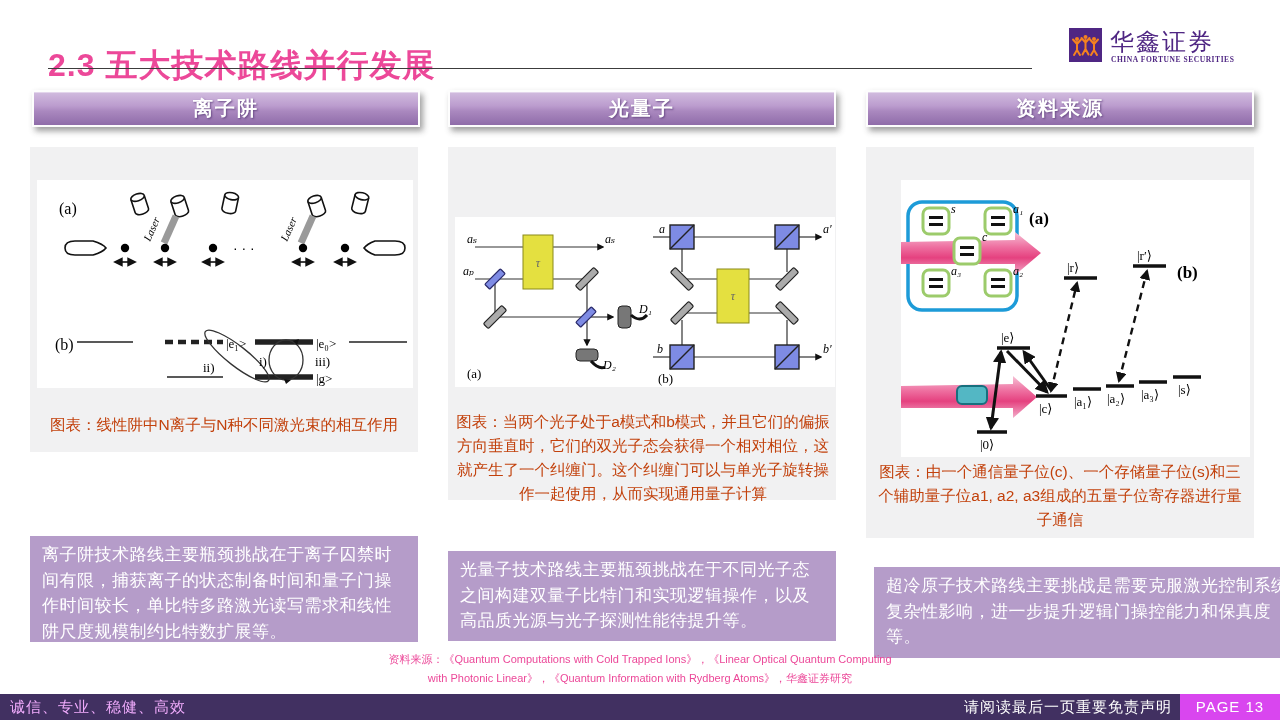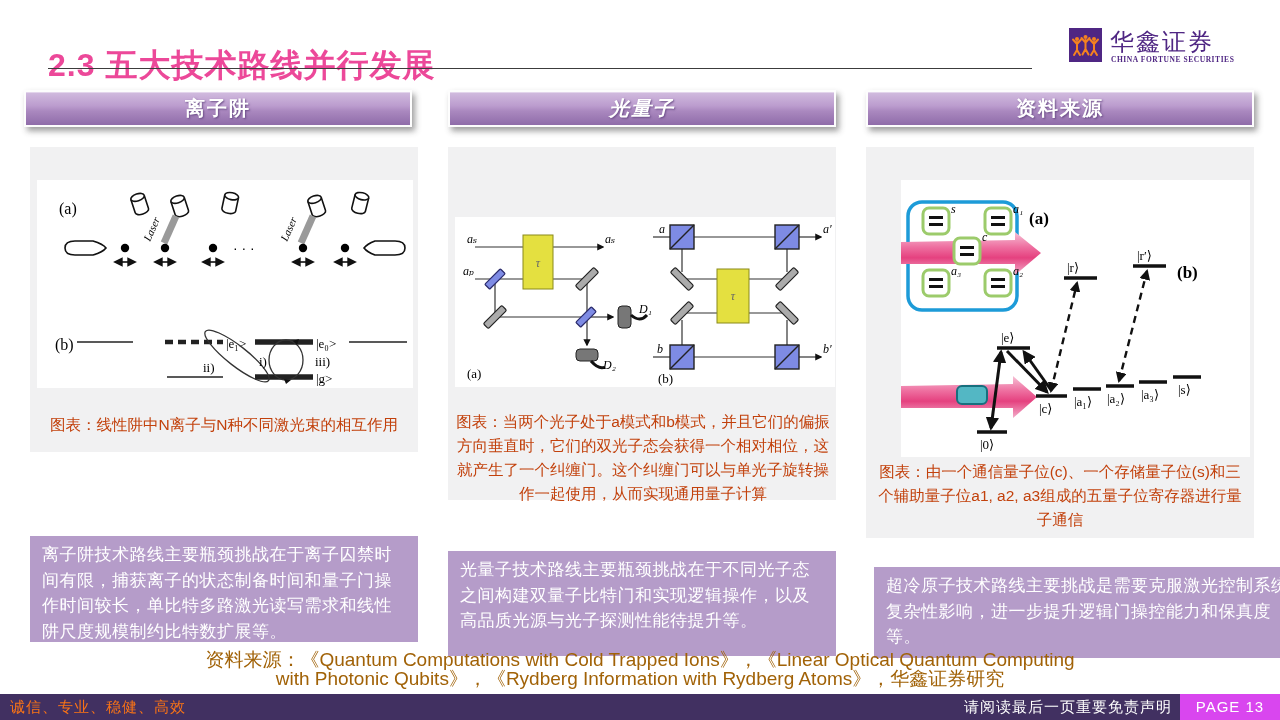--- a/index.html
+++ b/index.html
@@ -15,21 +15,21 @@
   .logo-mark{left:1069px;top:28px;width:33px;height:34px;background:#4F2683;}
   .logo-cn{left:1110px;top:26px;font-size:24px;font-weight:normal;color:#4F2683;letter-spacing:2px;}
   .logo-en{left:1111px;top:55px;font-size:7.5px;font-weight:bold;color:#4F2683;letter-spacing:0.55px;font-family:Liberation Serif, serif;}
 
   
   .hdr{top:90px;width:388px;height:37px;box-sizing:border-box;border:2px solid #fdfdfd;
        background:linear-gradient(180deg,#D2BCDF 0%,#BB9CCE 42%,#AA88BF 58%,#8F6CA9 100%);
        box-shadow:3px 4px 6px rgba(40,40,40,0.45), inset 0 1px 0 #E3D5EC;
        color:#ffffff;font-size:20px;font-weight:bold;text-align:center;line-height:32px;
        text-shadow:1px 1px 2px rgba(90,60,120,0.8);letter-spacing:2px;}
-  .hdr.c1{left:24px;} .hdr.c2{left:448px;font-style:italic;} .hdr.c3{left:866px;}
+  .hdr.c1{left:32px;} .hdr.c2{left:448px;} .hdr.c3{left:866px;}
 
   
   .panel{background:#F1F1F2;}
   .panel.c1{left:30px;top:147px;width:388px;height:305px;}
   .panel.c2{left:448px;top:147px;width:388px;height:353px;}
   .panel.c3{left:866px;top:147px;width:388px;height:391px;}
 
   
   .figure{background:#ffffff;}
   .figure.c1{left:37px;top:180px;width:376px;height:208px;}
@@ -40,29 +40,29 @@
   
   .caption{color:#c2410c;font-size:15.5px;line-height:24px;text-align:center;}
   .caption.c1{left:36px;top:413px;width:376px;}
   .caption.c2{left:454px;top:410px;width:378px;}
   .caption.c3{left:872px;top:460px;width:376px;}
 
   
   .pbox{background:#B59CC9;color:#ffffff;box-sizing:border-box;padding:6px 12px;
         font-size:17px;line-height:25.5px;letter-spacing:0.5px;}
   .pbox.c1{left:30px;top:536px;width:388px;height:106px;}
-  .pbox.c2{left:448px;top:551px;width:388px;height:105px;}
+  .pbox.c2{left:448px;top:551px;width:388px;height:90px;}
   .pbox.c3{left:866px;top:567px;width:436px;height:91px;margin-left:8px;}
 
   
-  .source{left:0;top:650px;width:1280px;text-align:center;color:#a16207;font-size:19px;line-height:19px;}
+  .source{left:0;top:650px;width:1280px;text-align:center;color:#ec4899;font-size:11px;line-height:19px;}
 
   
   .footer{left:0;top:694px;width:1280px;height:26px;background:#413061;}
-  .footer-motto{left:10px;top:0;height:26px;line-height:26px;color:#f97316;font-size:15px;letter-spacing:1px;}
+  .footer-motto{left:10px;top:0;height:26px;line-height:26px;color:#f0abfc;font-size:15px;letter-spacing:1px;}
   .footer-disclaimer{right:108px;top:0;height:40px;line-height:26px;color:#ffffff;font-size:15px;letter-spacing:1px;}
   .footer-page{left:1180px;top:0;width:100px;height:26px;line-height:26px;background:#d946ef;
                color:#ffffff;font-size:15px;text-align:center;letter-spacing:1px;}
 
   .serif{font-family:"Liberation Serif","DejaVu Serif",serif;}
 </style>
 </head>
 <body>
 
 <div class="slide">
@@ -314,21 +314,21 @@
   <div class="abs caption c1">图表：线性阱中N离子与N种不同激光束的相互作用</div>
   <div class="abs caption c2">图表：当两个光子处于a模式和b模式，并且它们的偏振方向垂直时，它们的双光子态会获得一个相对相位，这就产生了一个纠缠门。这个纠缠门可以与单光子旋转操作一起使用，从而实现通用量子计算</div>
   <div class="abs caption c3">图表：由一个通信量子位(c)、一个存储量子位(s)和三个辅助量子位a1, a2, a3组成的五量子位寄存器进行量子通信</div>
 
   <div class="abs pbox c1">离子阱技术路线主要瓶颈挑战在于离子囚禁时间有限，捕获离子的状态制备时间和量子门操作时间较长，单比特多路激光读写需求和线性阱尺度规模制约比特数扩展等。</div>
   <div class="abs pbox c2">光量子技术路线主要瓶颈挑战在于不同光子态之间构建双量子比特门和实现逻辑操作，以及高品质光源与光子探测性能待提升等。</div>
   <div class="abs pbox c3">超冷原子技术路线主要挑战是需要克服激光控制系统复杂性影响，进一步提升逻辑门操控能力和保真度等。</div>
 
   <div class="abs source">
     <div>资料来源：《Quantum Computations with Cold Trapped Ions》，《Linear Optical Quantum Computing</div>
-    <div>with Photonic Qubits》，《Rydberg Information with Rydberg Atoms》，华鑫证券研究</div>
+    <div>with Photonic Linear》，《Quantum Information with Rydberg Atoms》，华鑫证券研究</div>
   </div>
 
   <div class="abs footer">
     <div class="abs footer-motto">诚信、专业、稳健、高效</div>
     <div class="abs footer-disclaimer">请阅读最后一页重要免责声明</div>
     <div class="abs footer-page">PAGE 13</div>
   </div>
 
 </div>
 

